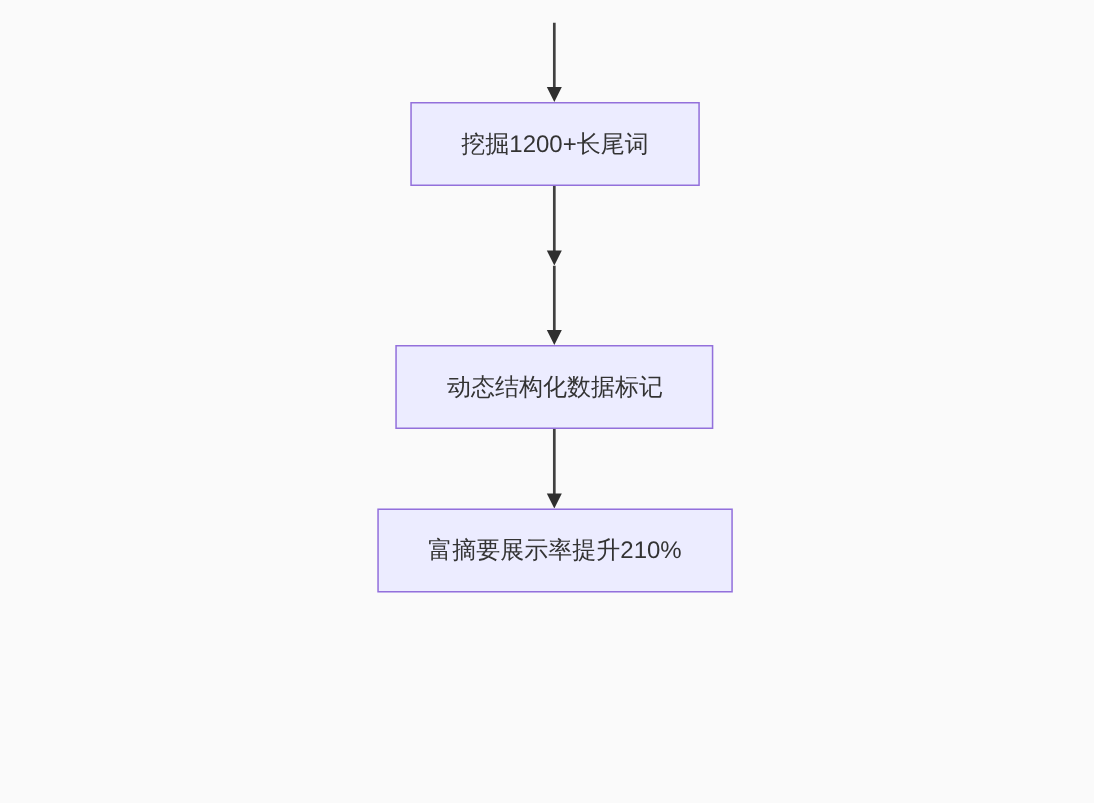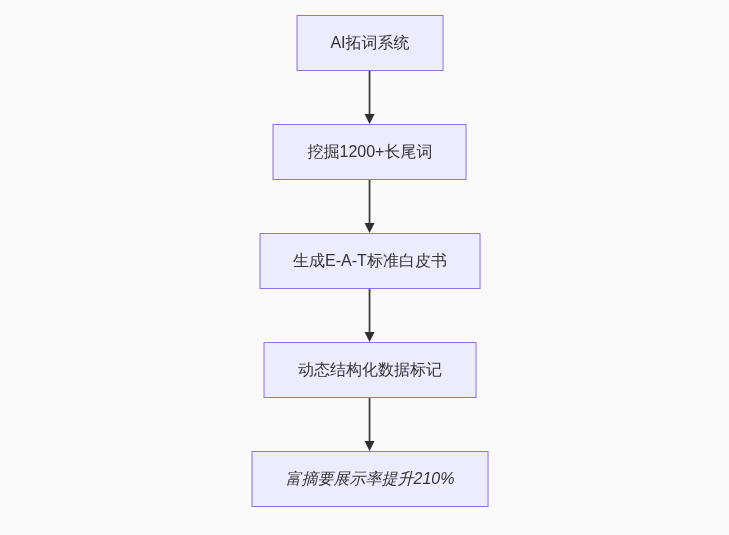--- a/index.html
+++ b/index.html
@@ -53,41 +53,35 @@
   }
   .edge polygon {
     fill: #2f2f2f;
   }
 </style>
 </head>
 <body>
 
 <div class="flowchart">
 
-  <div class="node">
-    <span>AI拓词系统</span>
-  </div>
 
   <svg class="edge" viewBox="0 0 14 53" xmlns="http://www.w3.org/2000/svg">
     <line x1="7" y1="0" x2="7" y2="44"></line>
     <polygon points="2,43 12,43 7,53"></polygon>
   </svg>
 
   <div class="node">
     <span>挖掘1200+长尾词</span>
   </div>
 
   <svg class="edge" viewBox="0 0 14 53" xmlns="http://www.w3.org/2000/svg">
     <line x1="7" y1="0" x2="7" y2="44"></line>
     <polygon points="2,43 12,43 7,53"></polygon>
   </svg>
 
-  <div class="node">
-    <span>生成E-A-T标准白皮书</span>
-  </div>
 
   <svg class="edge" viewBox="0 0 14 53" xmlns="http://www.w3.org/2000/svg">
     <line x1="7" y1="0" x2="7" y2="44"></line>
     <polygon points="2,43 12,43 7,53"></polygon>
   </svg>
 
   <div class="node">
     <span>动态结构化数据标记</span>
   </div>
 

